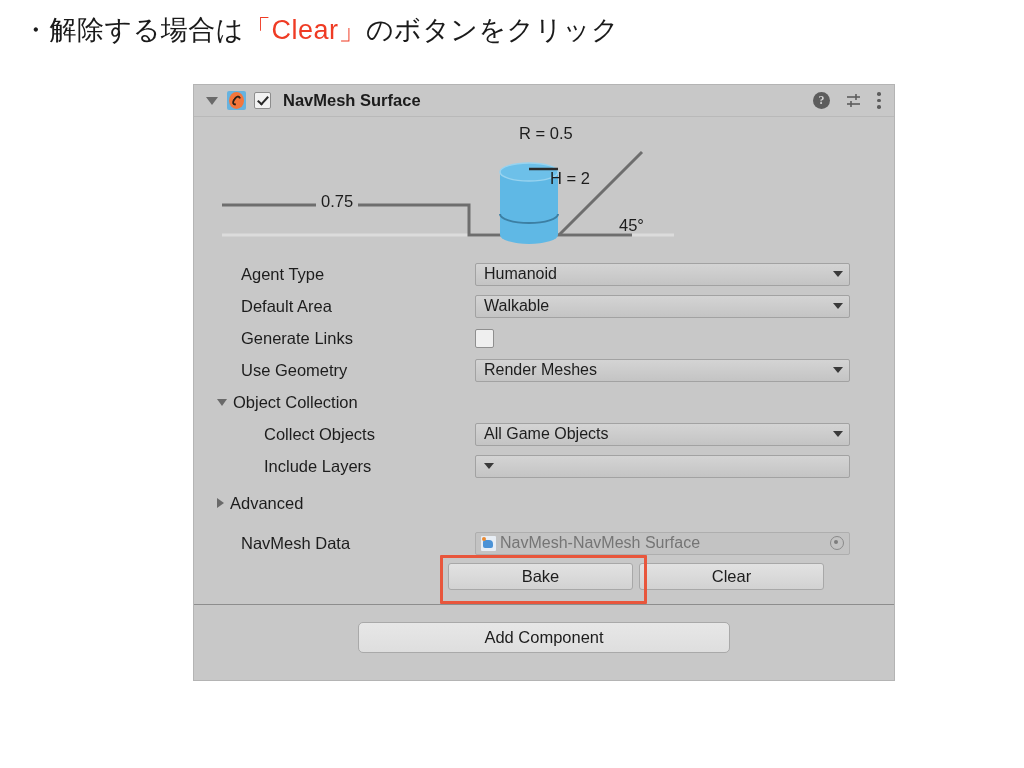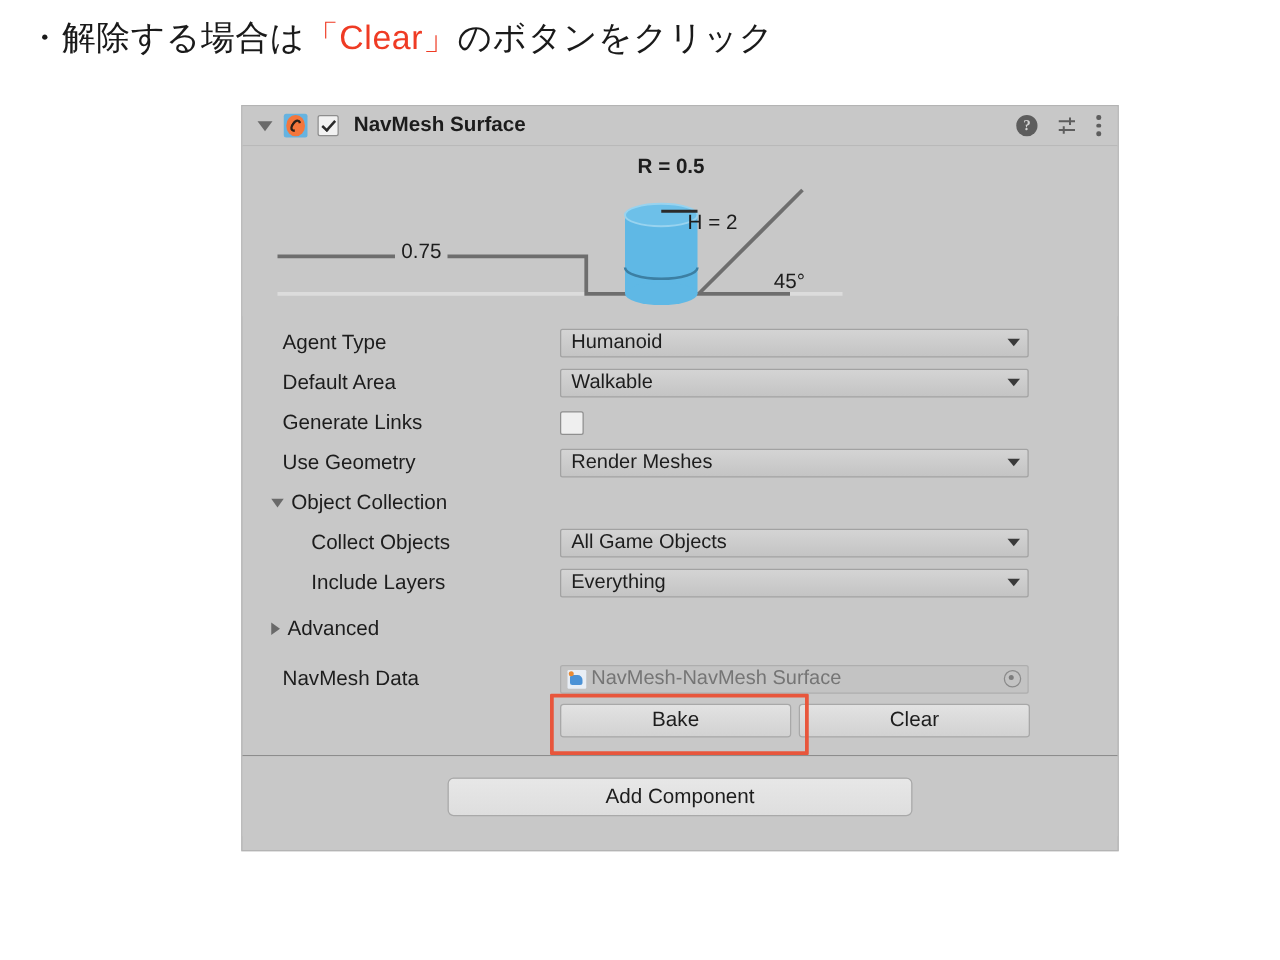--- a/index.html
+++ b/index.html
@@ -162,22 +162,23 @@
     background: #c8c8c8;
   }
 
   
   .body-area { padding-top: 5px; }
 
   .row {
     display: flex;
     align-items: center;
     height: 32px;
-    padding-left: 32px;
-    box-sizing: border-box;
+    padding-left: 47px;
+    box-sizing: border-box;
+    gap: 12px;
   }
   .row .label {
     font-size: 16.5px;
     color: #1d1d1d;
     width: 222px;
     flex: none;
     white-space: nowrap;
   }
   .row .label.indent { padding-left: 23px; width: 199px; }
 
@@ -395,21 +396,21 @@
       <polyline points="28,88 275,88 275,118 438,118" fill="none" stroke="#6e6e6e" stroke-width="3" stroke-linejoin="miter"></polyline>
 
       <line x1="365" y1="118" x2="448" y2="35" stroke="#6e6e6e" stroke-width="3"></line>
 
       <rect x="306" y="55" width="58" height="63" fill="#5fb8e5"></rect>
       <ellipse cx="335" cy="118" rx="29" ry="9" fill="#5fb8e5"></ellipse>
       <ellipse cx="335" cy="55" rx="29" ry="9" fill="#6dc0e9" stroke="#98d3ef" stroke-width="1.5"></ellipse>
       <path d="M306 97 a29 9 0 0 0 58 0" fill="none" stroke="#3c7fa3" stroke-width="2"></path>
       <line x1="335" y1="52" x2="364" y2="52" stroke="#2b2b2b" stroke-width="2.5"></line>
     </svg>
-    <span class="diag-label" style="left:316px; top:7px;font-weight:bold;">R = 0.5</span>
+    <span class="diag-label" style="left:325px; top:7px;">R = 0.5</span>
     <span class="diag-label" style="left:356px; top:52px;">H = 2</span>
     <span class="diag-label" style="left:122px; top:75px; background:#c8c8c8; padding:0 5px;">0.75</span>
     <span class="diag-label" style="left:425px; top:99px;">45°</span>
   </div>
 
   <div class="body-area">
 
     <div class="row">
       <span class="label">Agent Type</span>
       <span class="dropdown">
@@ -448,21 +449,20 @@
       <span class="label indent">Collect Objects</span>
       <span class="dropdown">
         <span class="dd-text">All Game Objects</span>
         <span class="dd-arrow"></span>
       </span>
     </div>
 
     <div class="row">
       <span class="label indent">Include Layers</span>
       <span class="dropdown">
-        <span class="dd-text">Everything</span>
         <span class="dd-arrow"></span>
       </span>
     </div>
 
     <div class="foldrow" style="margin-top:5px;">
       <span class="foldout small closed"></span>
       <span class="label">Advanced</span>
     </div>
 
     <div class="row" style="margin-top:8px;">

